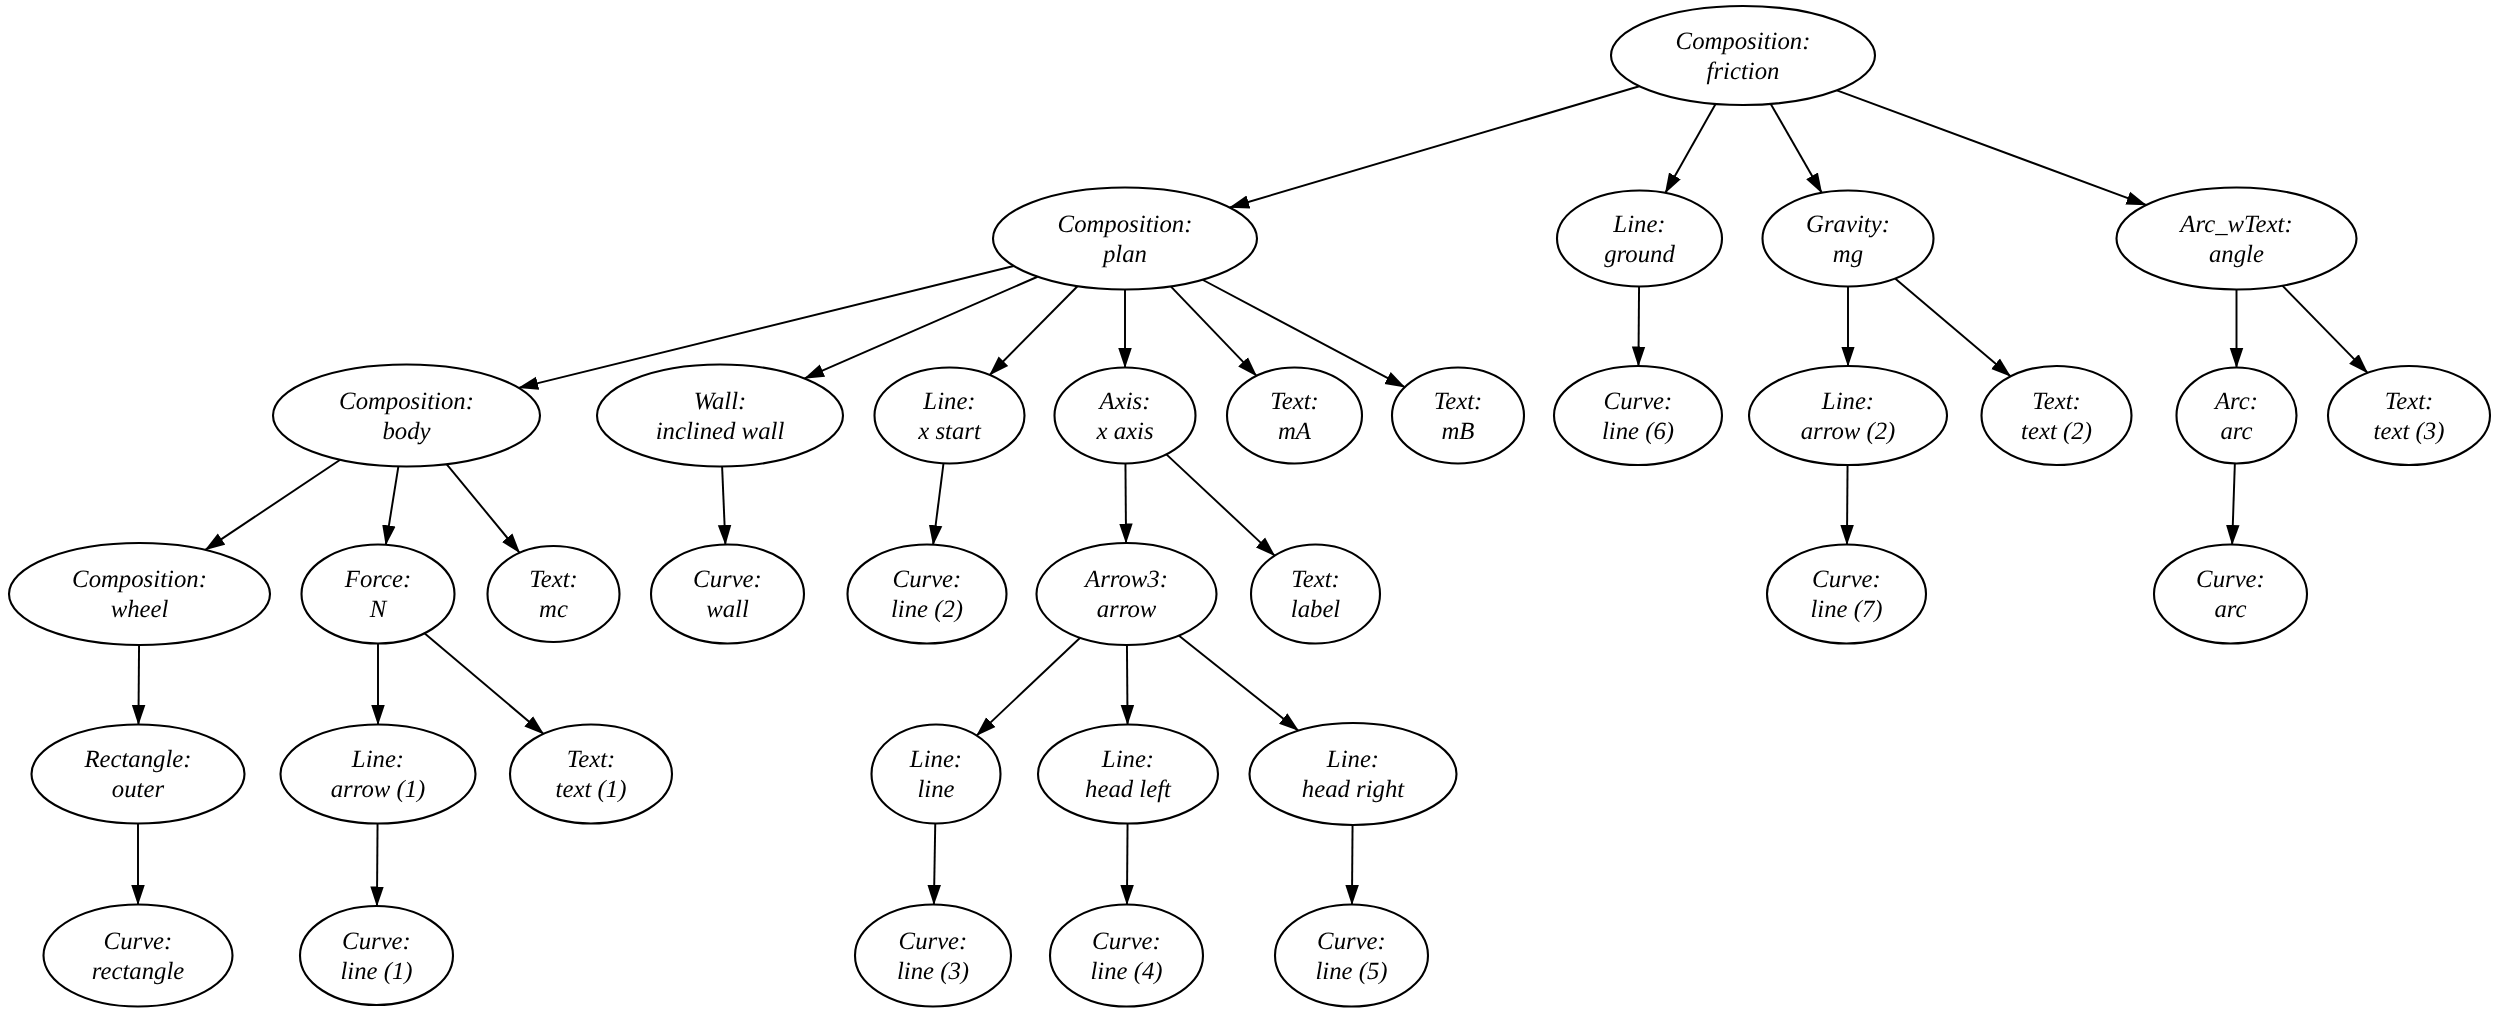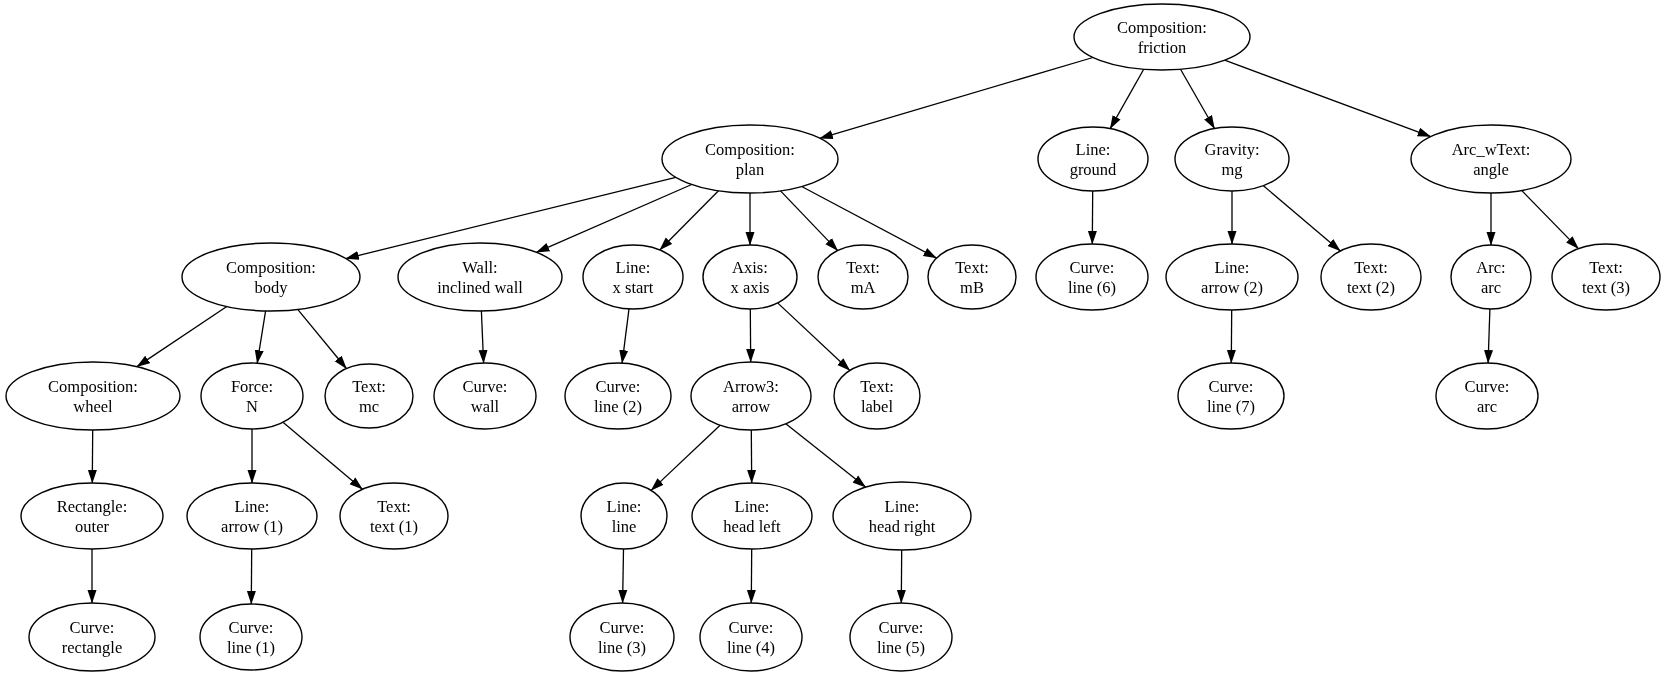--- a/index.html
+++ b/index.html
@@ -6,20 +6,21 @@
     margin: 0;
     padding: 0;
     background: #ffffff;
   }
   .diagram-wrap {
     position: relative;
     width: 1662px;
     height: 681px;
     background: #ffffff;
     overflow: hidden;
+    font-style: italic;
   }
   svg {
     display: block;
     font-family: "Liberation Serif", "DejaVu Serif", serif;
   }
   .node-ellipse {
     fill: #ffffff;
     stroke: #000000;
     stroke-width: 1.4;
   }

